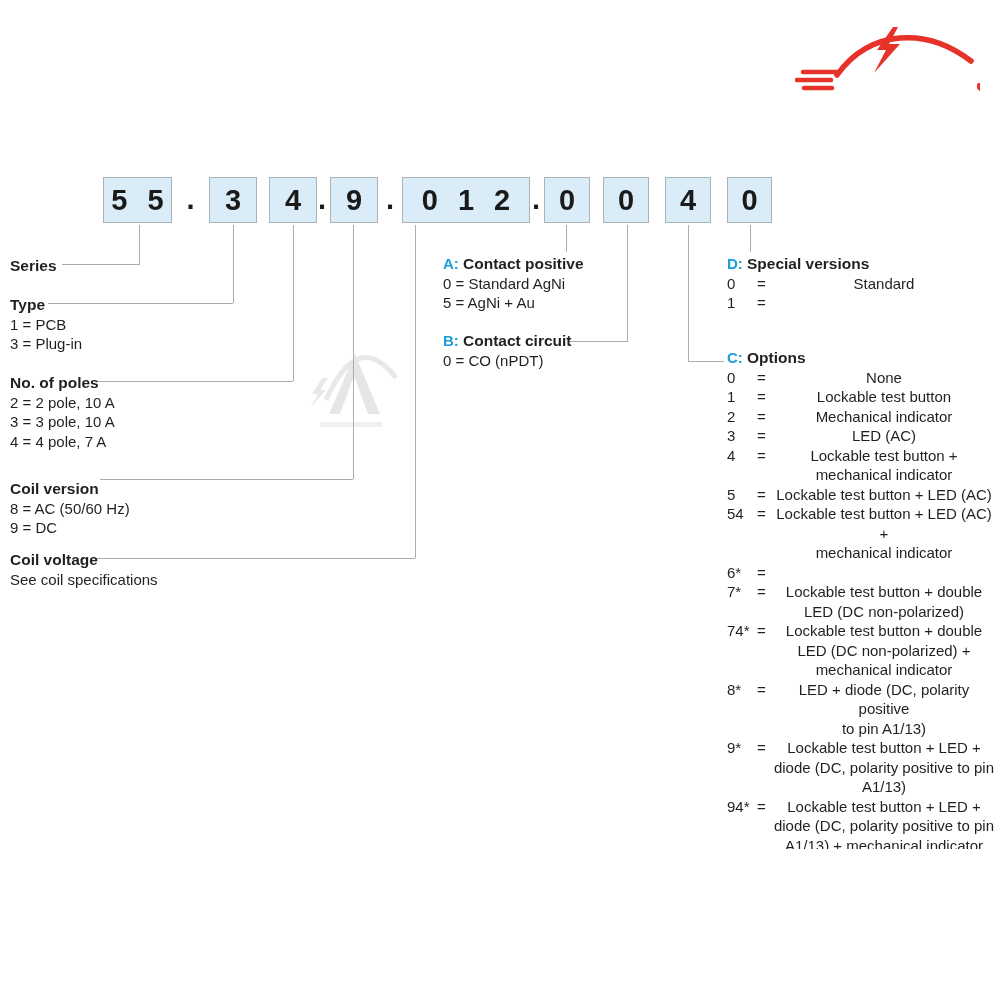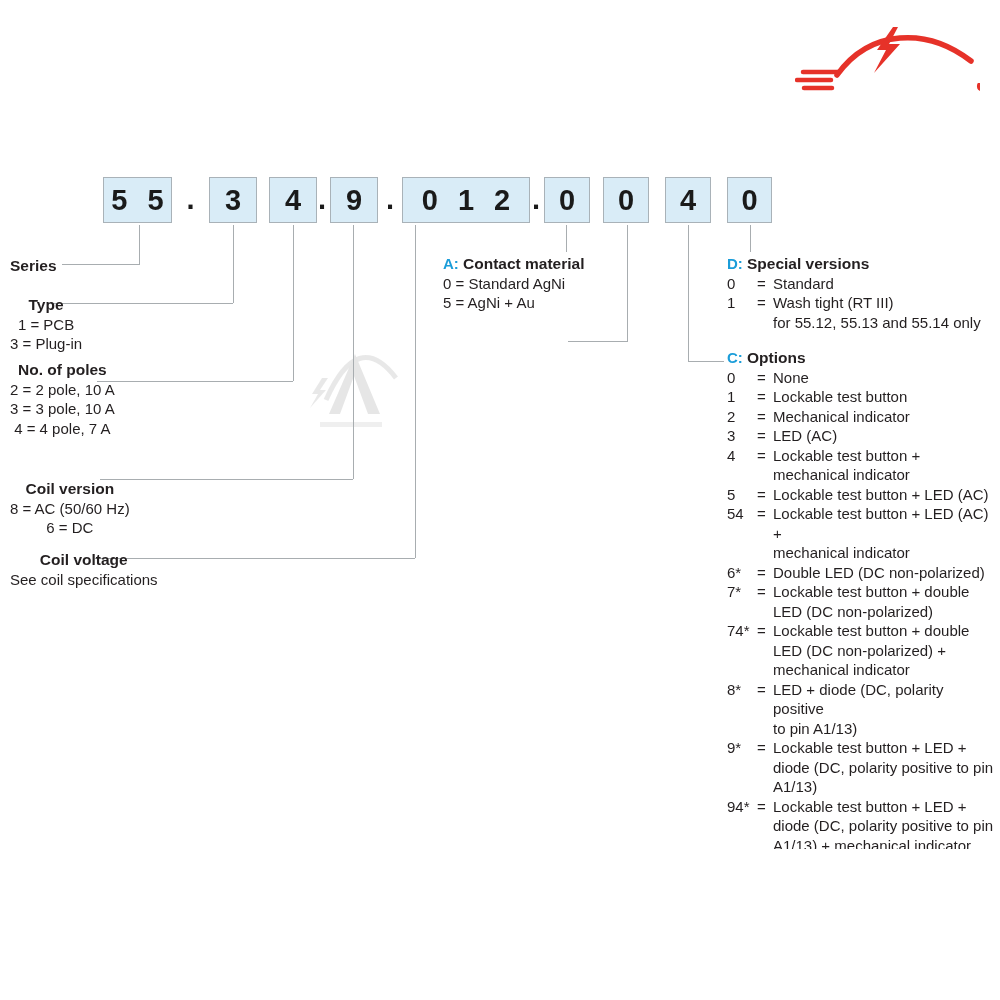--- a/index.html
+++ b/index.html
@@ -13,28 +13,28 @@
         font-weight:bold;font-size:29px;color:#1a1a1a;word-spacing:12px;}
   .cdot{position:absolute;top:177px;height:46px;
         display:flex;align-items:flex-end;justify-content:center;
         font-weight:bold;font-size:29px;color:#1a1a1a;padding-bottom:7px;box-sizing:border-box;}
 
   
   .vline{position:absolute;width:1px;background:#a8adb0;}
   .hline{position:absolute;height:1px;background:#a8adb0;}
 
   
-  .sec{position:absolute;left:10px;font-size:15px;line-height:19.5px;text-align:center;}
+  .sec{position:absolute;left:10px;font-size:15px;line-height:19.5px;}
   .sec-title{font-weight:bold;font-size:15.5px;}
   .mid{position:absolute;left:443px;font-size:15px;line-height:19.5px;}
   .rightblk{position:absolute;left:727px;width:268px;font-size:15px;line-height:19.5px;}
   .blue{color:#1b9dd9;font-weight:bold;}
   .ttl{font-weight:bold;font-size:15.5px;}
   .row{display:grid;grid-template-columns:30px 16px auto;}
-  .pre{white-space:pre-line;}
+  .pre{white-space:pre-line;text-align:center;}
   .footnote{position:absolute;left:730px;top:820px;font-size:15px;line-height:19.5px;white-space:pre-wrap;margin-top:36px;}
 
   .logo{position:absolute;left:795px;top:25px;width:185px;height:80px;}
   .watermark{position:absolute;left:298px;top:342px;width:115px;height:95px;opacity:.55;}
 </style>
 </head>
 <body>
 
 <div class="page">
 
@@ -92,63 +92,68 @@
   <div class="sec" style="top:256px;">
     <span class="sec-title">Series</span>
   </div>
 
   <div class="sec" style="top:295px;">
     <div class="sec-title">Type</div>
     <div>1 = PCB</div>
     <div>3 = Plug-in</div>
   </div>
 
-  <div class="sec" style="top:360px;">
+  <div class="sec" style="top:373px;">
     <div class="sec-title">No. of poles</div>
     <div>2 = 2 pole, 10 A</div>
     <div>3 = 3 pole, 10 A</div>
     <div>4 = 4 pole, 7 A</div>
   </div>
 
   <div class="sec" style="top:471px;margin-top:8px;">
     <div class="sec-title">Coil version</div>
     <div>8 = AC (50/60 Hz)</div>
-    <div>6 = DC</div>
+    <div>9 = DC</div>
   </div>
 
   <div class="sec" style="top:550px;">
     <div class="sec-title">Coil voltage</div>
     <div>See coil specifications</div>
   </div>
 
   <div class="mid" style="top:254px;">
     <div>
       <span class="blue">A:</span>
-      <span class="ttl">Contact material</span>
+      <span class="ttl">Contact positive</span>
     </div>
     <div>0 = Standard AgNi</div>
     <div>5 = AgNi + Au</div>
   </div>
 
+  <div class="mid" style="top:331px;">
+    <div>
+      <span class="blue">B:</span>
+      <span class="ttl">Contact circuit</span>
+    </div>
+    <div>0 = CO (nPDT)</div>
+  </div>
 
   <div class="rightblk" style="top:254px;">
     <div>
       <span class="blue">D:</span>
       <span class="ttl">Special versions</span>
     </div>
     <div class="row">
       <span>0</span>
       <span>=</span>
       <span class="pre">Standard</span>
     </div>
     <div class="row">
       <span>1</span>
       <span>=</span>
-      <span class="pre">Wash tight (RT III)
-for 55.12, 55.13 and 55.14 only</span>
     </div>
   </div>
 
   <div class="rightblk" style="top:348px;">
     <div>
       <span class="blue">C:</span>
       <span class="ttl">Options</span>
     </div>
     <div class="row">
       <span>0</span>
@@ -183,21 +188,20 @@
     </div>
     <div class="row">
       <span>54</span>
       <span>=</span>
       <span class="pre">Lockable test button + LED (AC) +
 mechanical indicator</span>
     </div>
     <div class="row">
       <span>6*</span>
       <span>=</span>
-      <span class="pre">Double LED (DC non-polarized)</span>
     </div>
     <div class="row">
       <span>7*</span>
       <span>=</span>
       <span class="pre">Lockable test button + double
 LED (DC non-polarized)</span>
     </div>
     <div class="row">
       <span>74*</span>
       <span>=</span>

